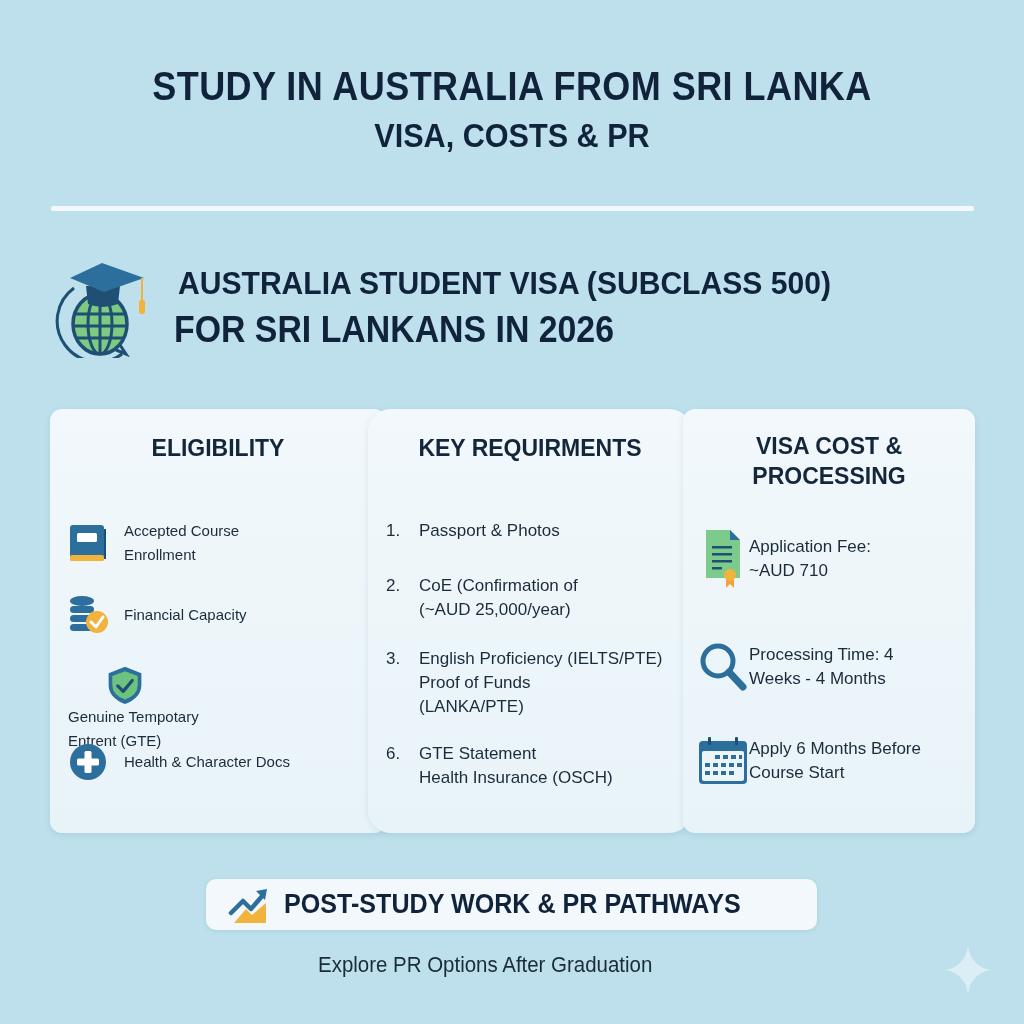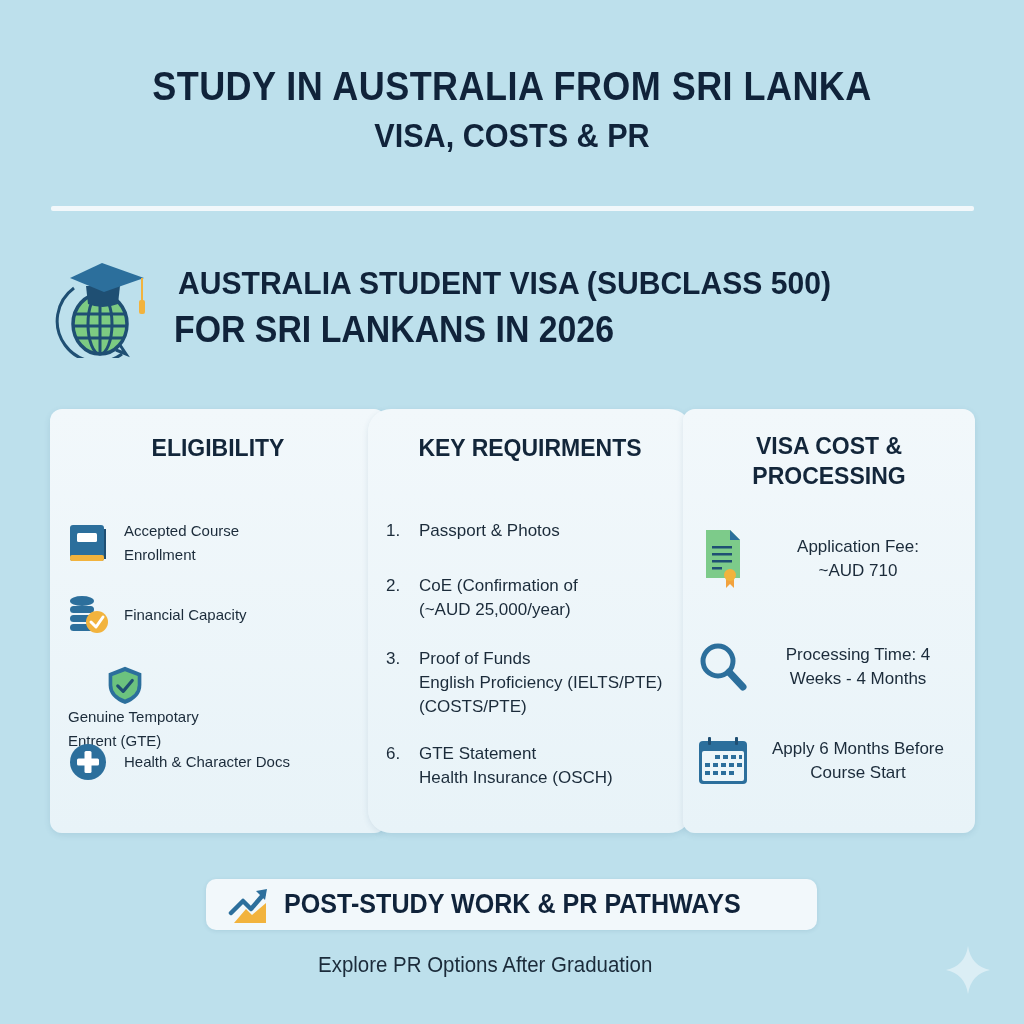--- a/index.html
+++ b/index.html
@@ -47,21 +47,21 @@
     font-size: 23px; font-weight: bold; color: #13263a; line-height: 30px;
   }
   .elig-item { position: absolute; left: 18px; display: flex; align-items: center; }
   .elig-item .ico { width: 40px; height: 40px; margin-right: 16px; flex: none; }
   .elig-item .txt { font-size: 15px; line-height: 24px; color: #1b2b3a; }
   .req-item { position: absolute; left: 18px; display: flex; font-size: 17px; line-height: 24px; color: #1b2b3a; }
   .req-item .num { width: 33px; flex: none; }
   .req-item .txt { white-space: nowrap; }
   .cost-item { position: absolute; left: 14px; width: 270px; display: flex; align-items: center; }
   .cost-item .ico { width: 52px; height: 60px; flex: none; display: flex; align-items: center; justify-content: center; }
-  .cost-item .txt { flex: 1; text-align: center; font-size: 17px; line-height: 24px; color: #1b2b3a; }
+  .cost-item .txt { flex: 1; font-size: 17px; line-height: 24px; color: #1b2b3a; }
   .pathway-btn {
     position: absolute; left: 206px; top: 879px; width: 611px; height: 51px;
     border-radius: 10px; background: #f2f8fb;
     display: flex; align-items: center; padding-left: 22px;
     box-shadow: 0 1px 4px rgba(40,90,120,0.12);
   }
   .pathway-btn .ico { width: 42px; height: 40px; margin-right: 14px; }
   .pathway-btn .lbl { font-size: 27px; font-weight: bold; color: #10233a; transform-origin: left; transform: scaleX(0.93); white-space: nowrap; }
   .pathway-sub {
     position: absolute; left: 318px; top: 952px; font-size: 22px; color: #1b2b3a;
@@ -161,23 +161,23 @@
     <div class="num">2.</div>
     <div class="txt">
       <div>CoE (Confirmation of</div>
       <div>(~AUD 25,000/year)</div>
     </div>
   </div>
 
   <div class="req-item" style="top:238px;">
     <div class="num">3.</div>
     <div class="txt">
+      <div>English Proficiency (IELTS/PTE)</div>
       <div>Proof of Funds</div>
-      <div>English Proficiency (IELTS/PTE)</div>
-      <div>(COSTS/PTE)</div>
+      <div>(LANKA/PTE)</div>
     </div>
   </div>
 
   <div class="req-item" style="top:333px;">
     <div class="num">6.</div>
     <div class="txt">
       <div>GTE Statement</div>
       <div>Health Insurance (OSCH)</div>
     </div>
   </div>

